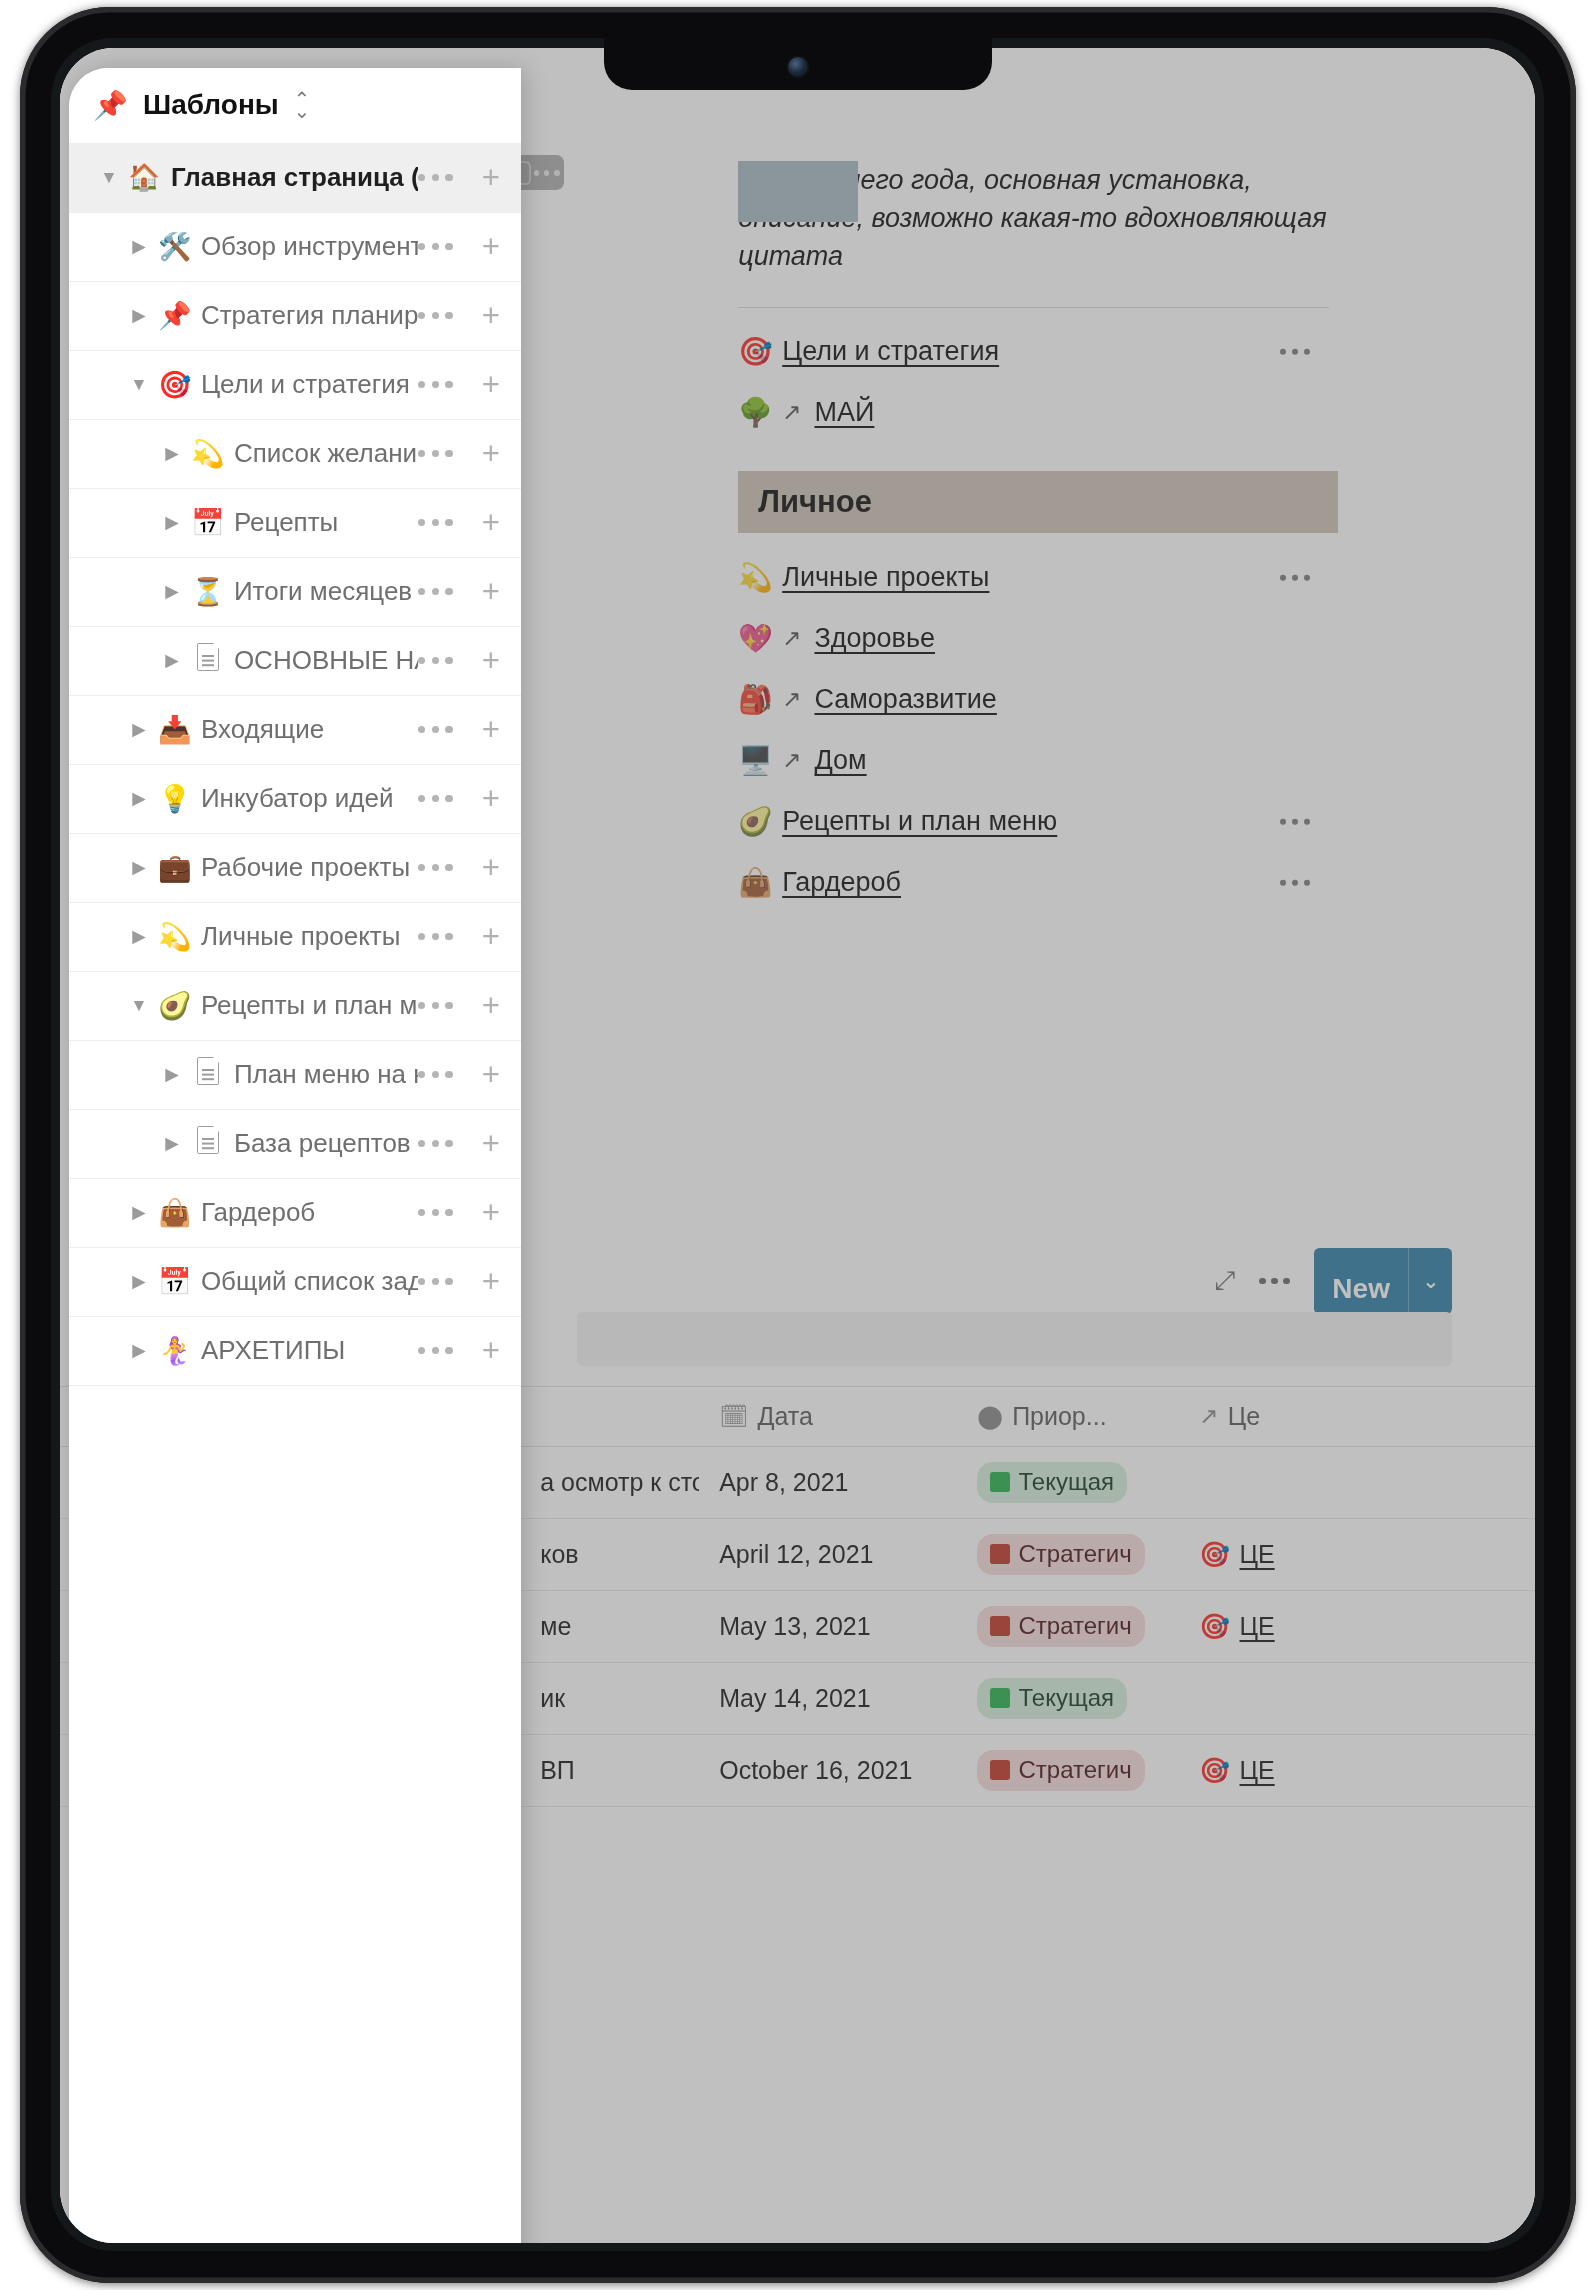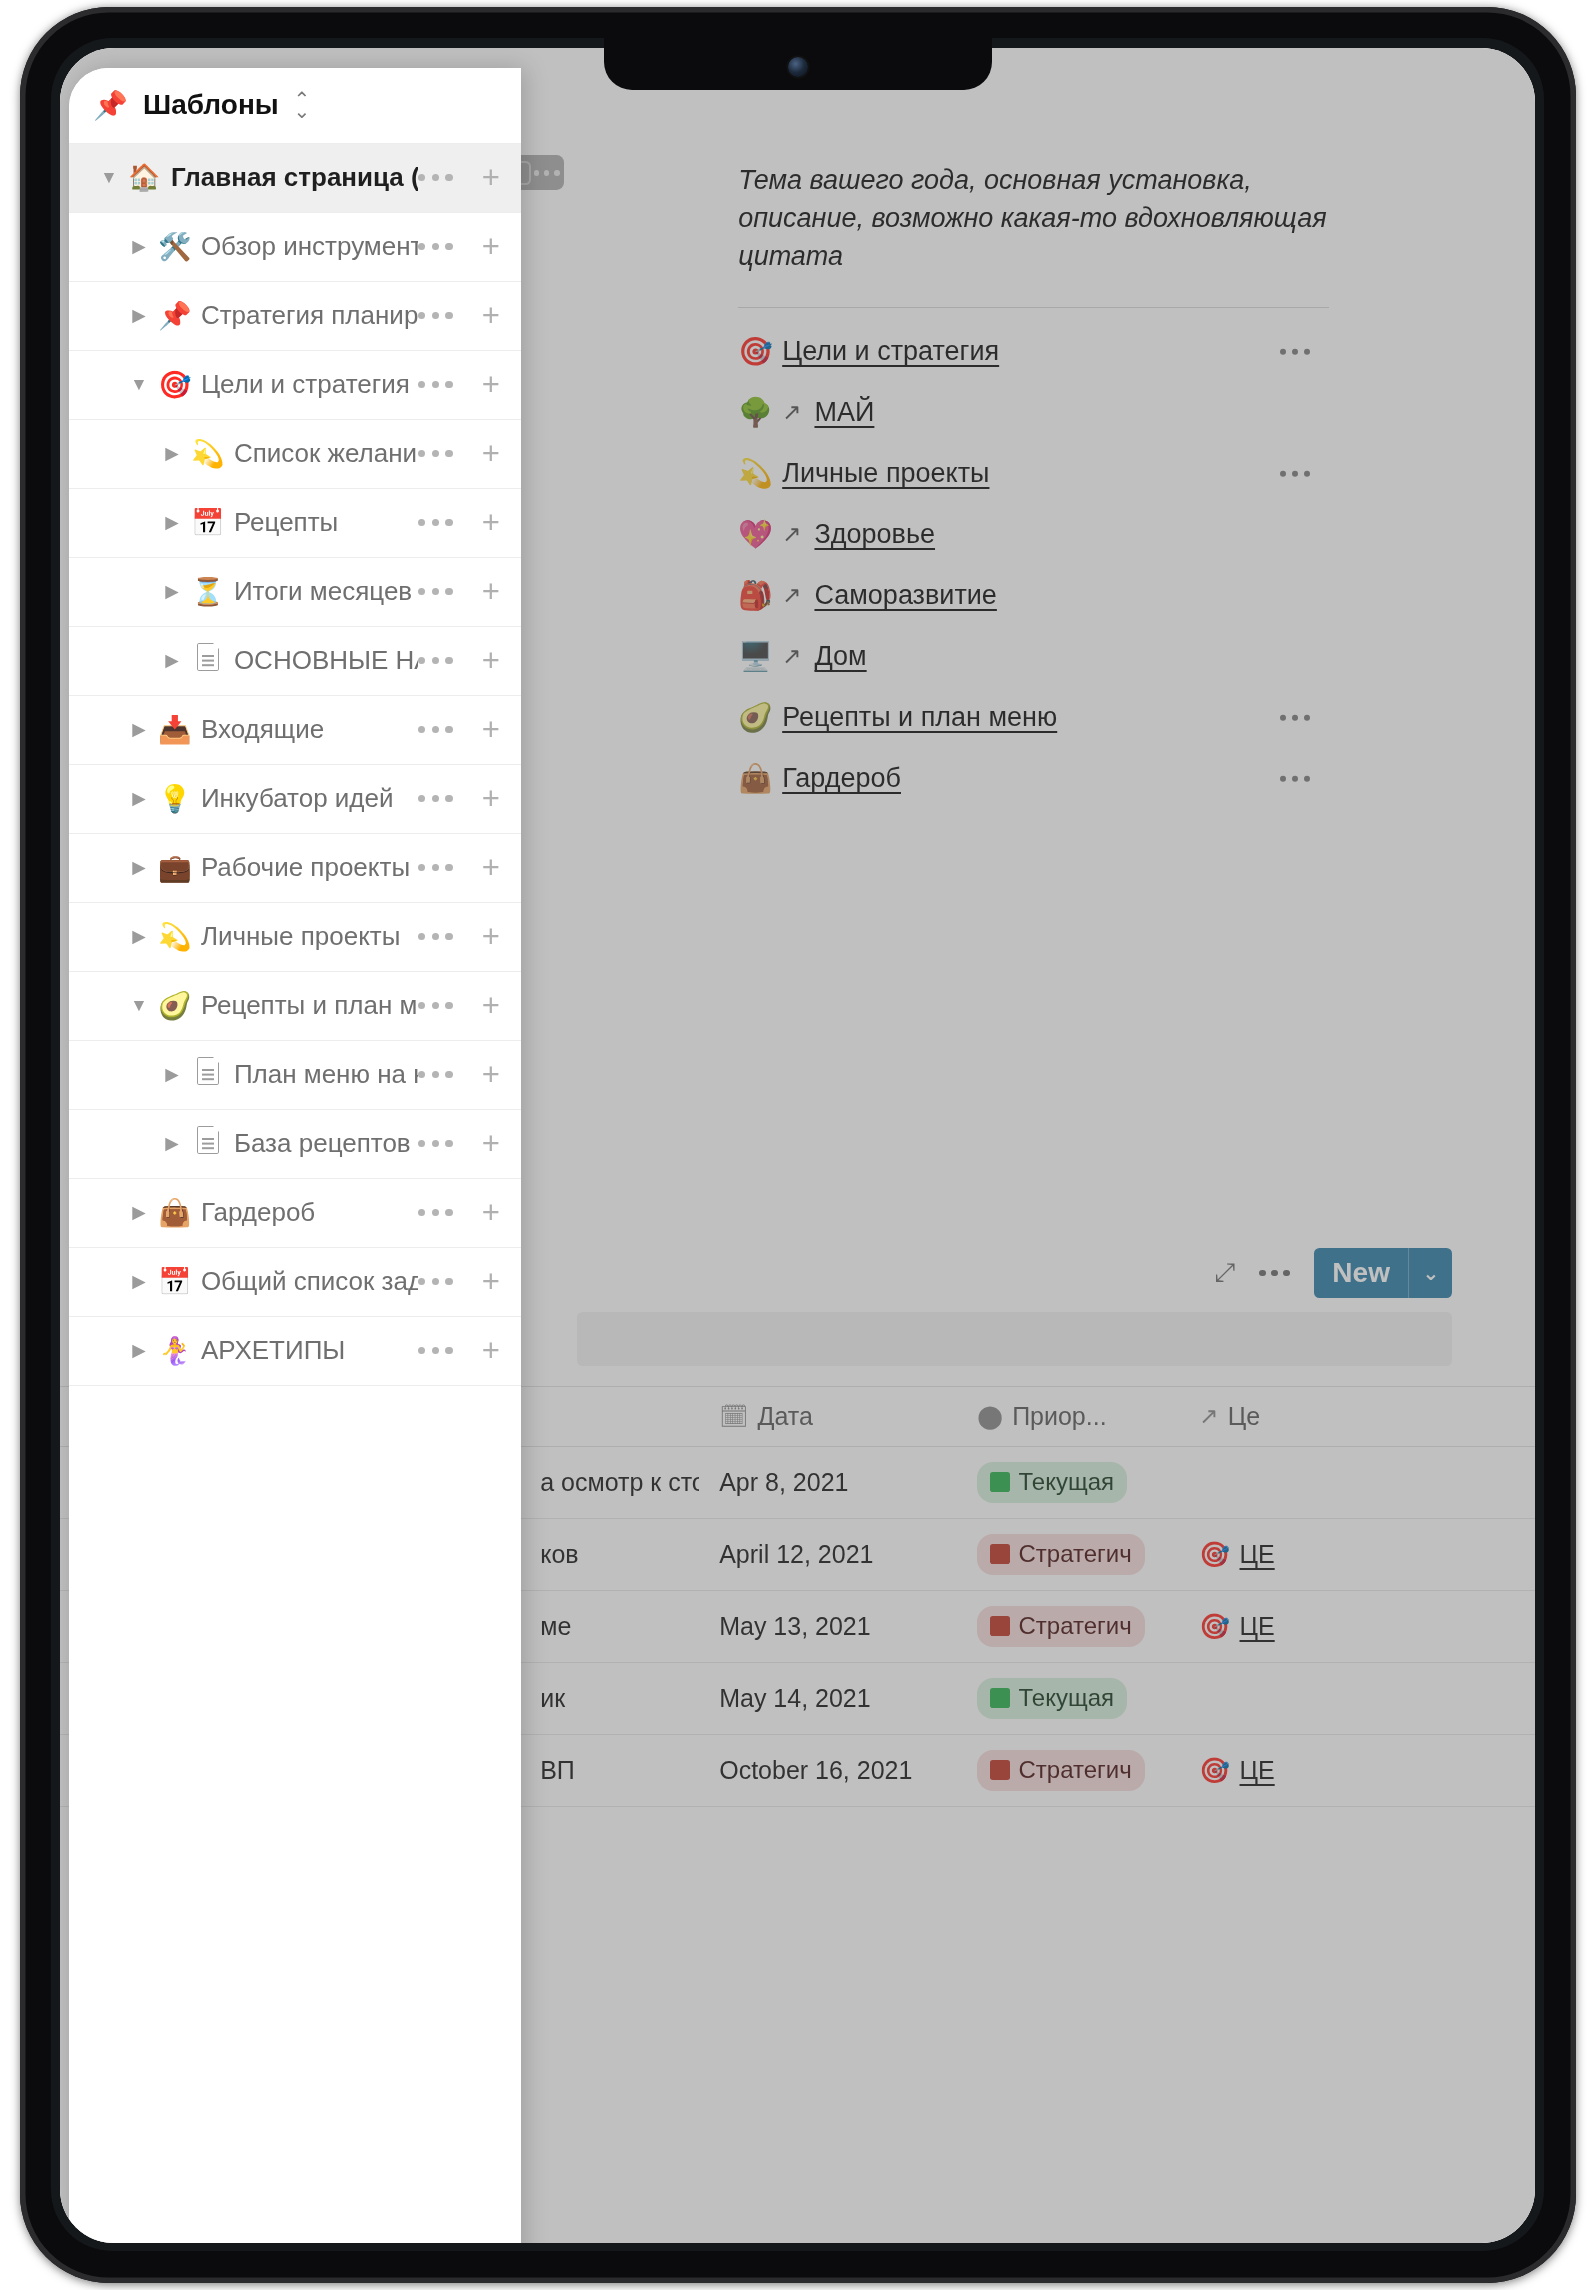--- a/index.html
+++ b/index.html
@@ -124,21 +124,21 @@
     position: absolute; right: 83px; top: 1200px;
     display: flex; align-items: center; gap: 24px;
   }
   .ico-expand { font-size: 26px; color: #6d6d6d; transform: rotate(0deg); }
   .tb-dots { display:flex; gap:5.5px; }
   .tb-dots i { width: 6.5px; height: 6.5px; border-radius: 50%; background: #6d6d6d; display:block; }
   .btn-new {
     display: flex; align-items: stretch; border-radius: 5.5px; overflow: hidden;
     background: #2f80a8; color: #fff; font-size: 28px; font-weight: 600;
   }
-  .btn-new .lbl { padding: 9.2px 18.5px; }
+  .btn-new .lbl { padding: 9.2px 18.5px; margin-top: 16px; }
   .btn-new .cvd { padding: 9.2px 13px; border-left: 0.9px solid rgba(255,255,255,.3); font-size: 20px; display:flex; align-items:center;}
 
   .search-strip {
     position: absolute; left: 517px; right: 83px; top: 1264px; height: 54px;
     background: #f2f2f2; border-radius: 5.5px;
   }
 
   .tbl { position: absolute; left: 0; right: 0; top: 1338px; }
   .tbl-head {
     display: flex; border-top: 0.9px solid #e3e3e3; border-bottom: 0.9px solid #e3e3e3;
@@ -274,20 +274,24 @@
                       <i></i>
                     </span>
                 </div>
 
                 <div class="link-row">
                   <span class="emoji">🌳</span>
                   <span class="arrow">↗</span>
                   <a>МАЙ</a>
                 </div>
 
+                <div class="section-band">
+                  <div class="band-left-strip"></div>
+                  <span>Личное</span>
+                </div>
 
                 <div class="link-row">
                   <span class="emoji">💫</span>
                   <a>Личные проекты</a>
                   <span class="row-dots">
                       <i></i>
                       <i></i>
                       <i></i>
                     </span>
                 </div>

